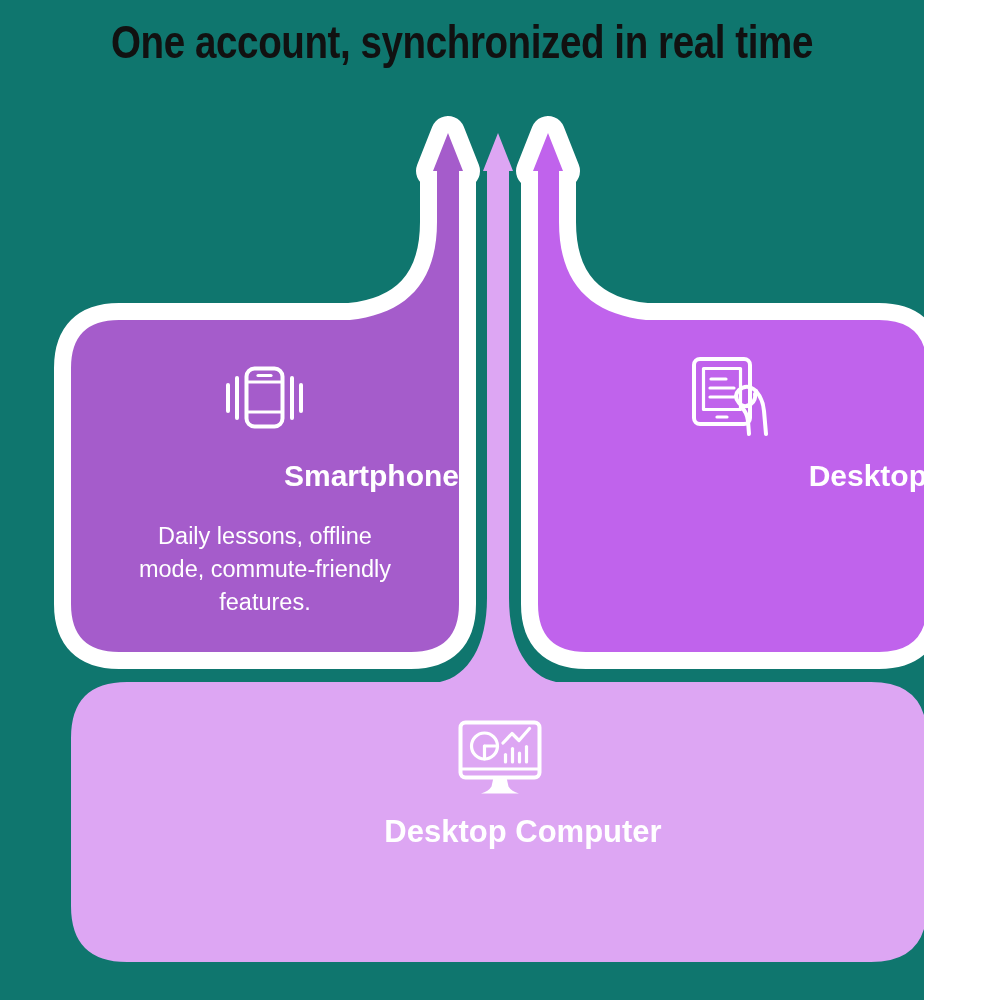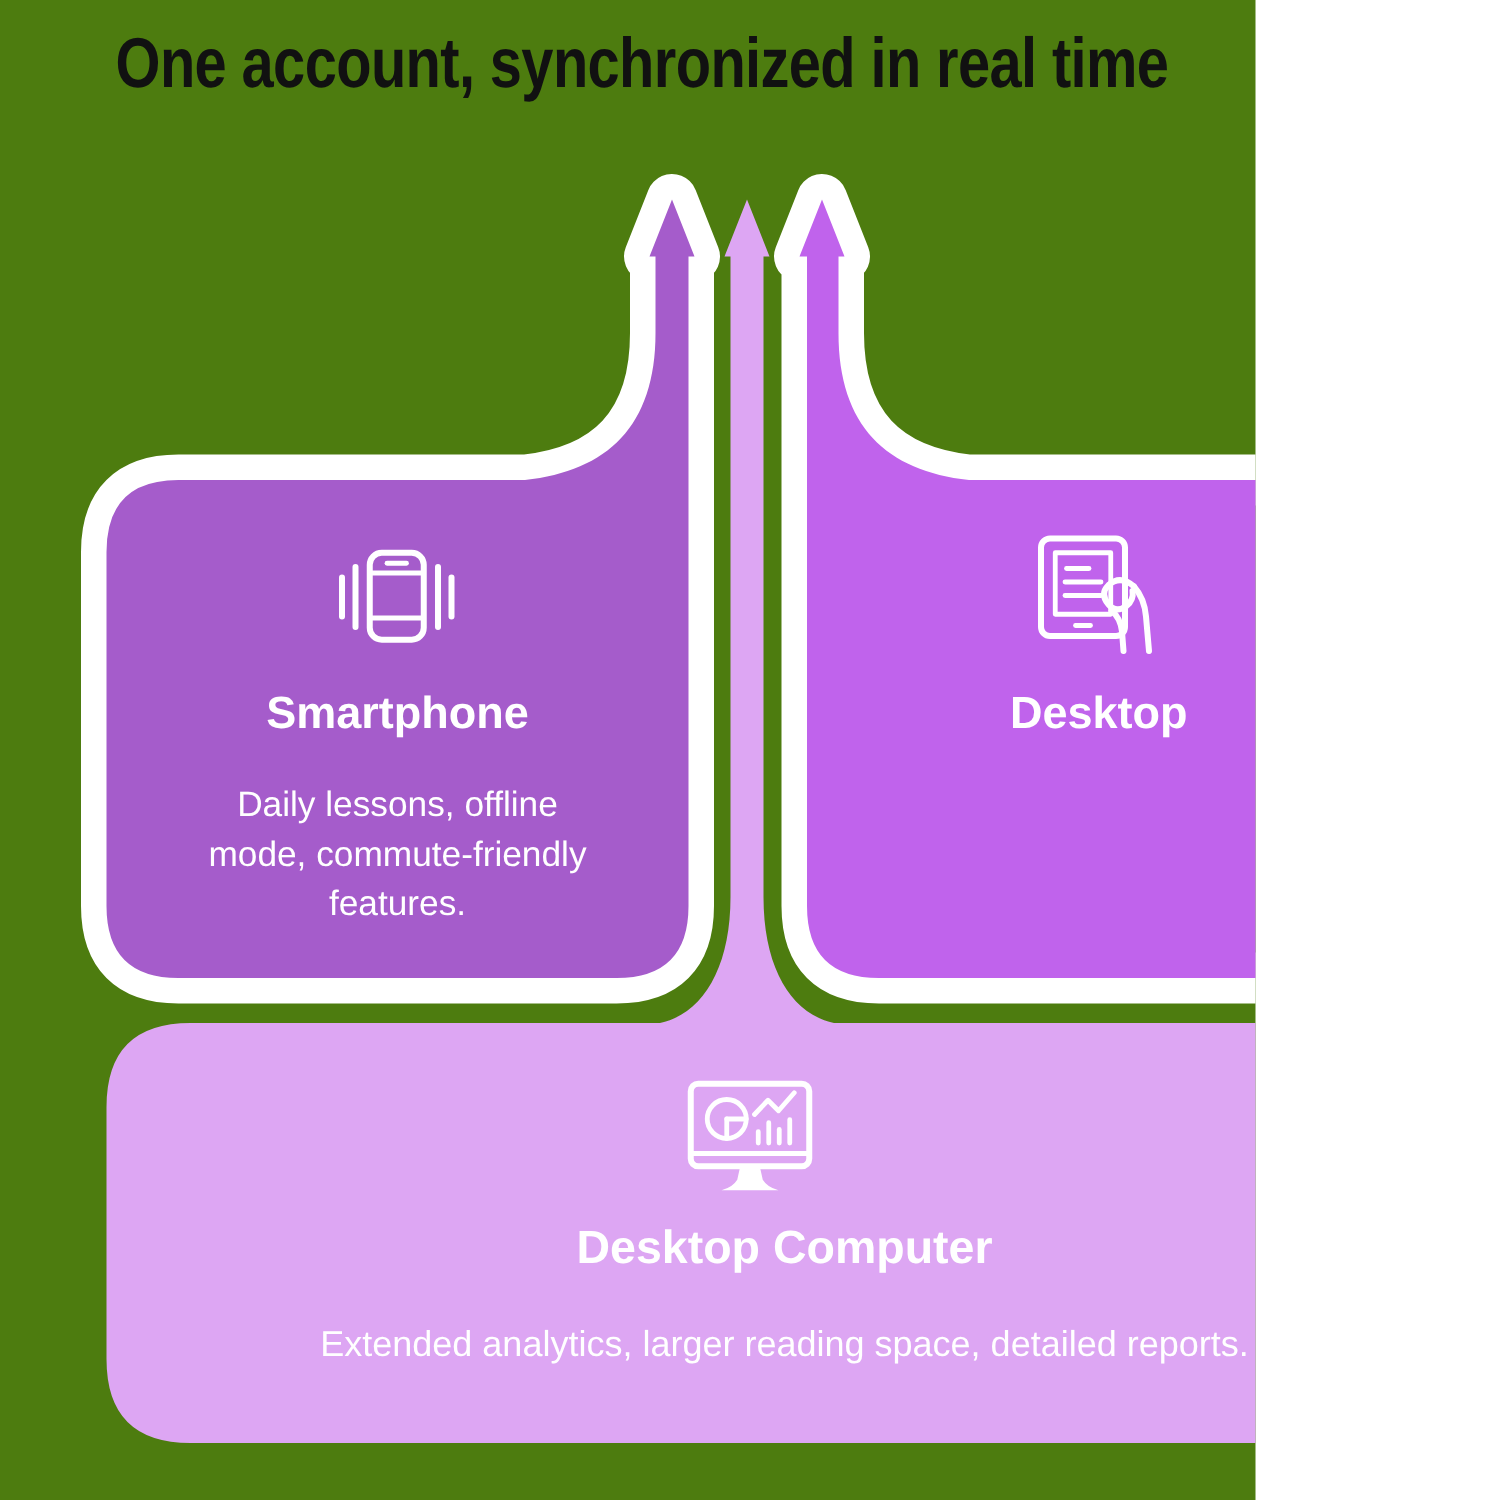--- a/index.html
+++ b/index.html
@@ -1,36 +1,36 @@
 <!DOCTYPE html>
 <html><head>
 <meta charset="utf-8">
 <style>
   html,body{margin:0;padding:0;background:#ffffff;}
   #stage{
-    position:relative;width:837px;height:1000px;background:#4d7c0f;overflow:hidden;
+    position:relative;width:924px;height:1000px;background:#0f766e;overflow:hidden;
     font-family:"Liberation Sans","DejaVu Sans",sans-serif;
   }
   #title-wrap{position:absolute;left:0;right:0;top:14px;text-align:center;}
   #title{
     display:inline-block;font-size:47px;font-weight:700;color:#111111;
     letter-spacing:-0.5px;transform:scaleX(0.82);transform-origin:50% 50%;
     white-space:nowrap;
   }
   svg{position:absolute;left:0;top:0;}
   .card-shape{stroke:#ffffff;stroke-width:34;paint-order:stroke;stroke-linejoin:round;}
   .icon{fill:none;stroke:#ffffff;stroke-width:4;stroke-linecap:round;stroke-linejoin:round;}
   .icon-thin{fill:none;stroke:#ffffff;stroke-width:3.2;stroke-linecap:round;stroke-linejoin:round;}
   .card-text{position:absolute;color:#ffffff;text-align:center;}
   .card-title{font-size:30px;font-weight:700;line-height:36px;}
   .card-body{font-size:23.5px;line-height:33px;white-space:pre-line;}
   #smartphone-title,#smartphone-body{left:71px;width:388px;}
   #tablet-title,#tablet-body{left:538px;width:389px;}
   #desktop-title,#desktop-body{left:71px;width:856px;padding-left:24px;}
-  #smartphone-title,#tablet-title{top:458px;}
+  #smartphone-title,#tablet-title{top:458px;text-align:right;}
   #smartphone-body,#tablet-body{top:520px;}
   #desktop-title{top:814px;font-size:31px;}
   #desktop-body{top:880px;font-size:24px;}
 </style>
 </head>
 <body>
 
 <div id="stage">
 
   <div id="title-wrap">
@@ -100,15 +100,14 @@
   </svg>
 
   <div id="smartphone-title" class="card-text card-title">Smartphone</div>
   <div id="smartphone-body" class="card-text card-body">Daily lessons, offline
 mode, commute-friendly
 features.</div>
 
   <div id="tablet-title" class="card-text card-title">Desktop</div>
 
   <div id="desktop-title" class="card-text card-title">Desktop Computer</div>
-  <div id="desktop-body" class="card-text card-body">Extended analytics, larger reading space, detailed reports.</div>
 
 </div>
 
 </body></html>

